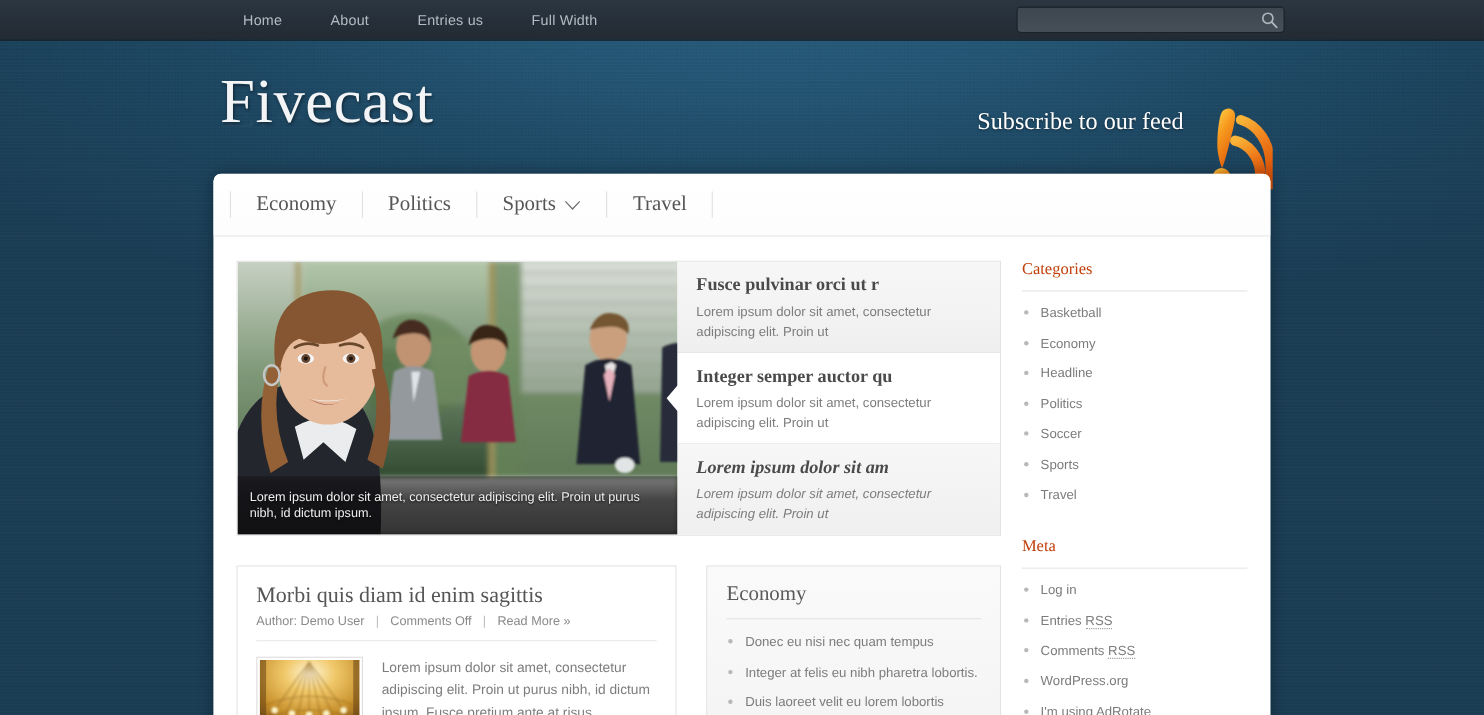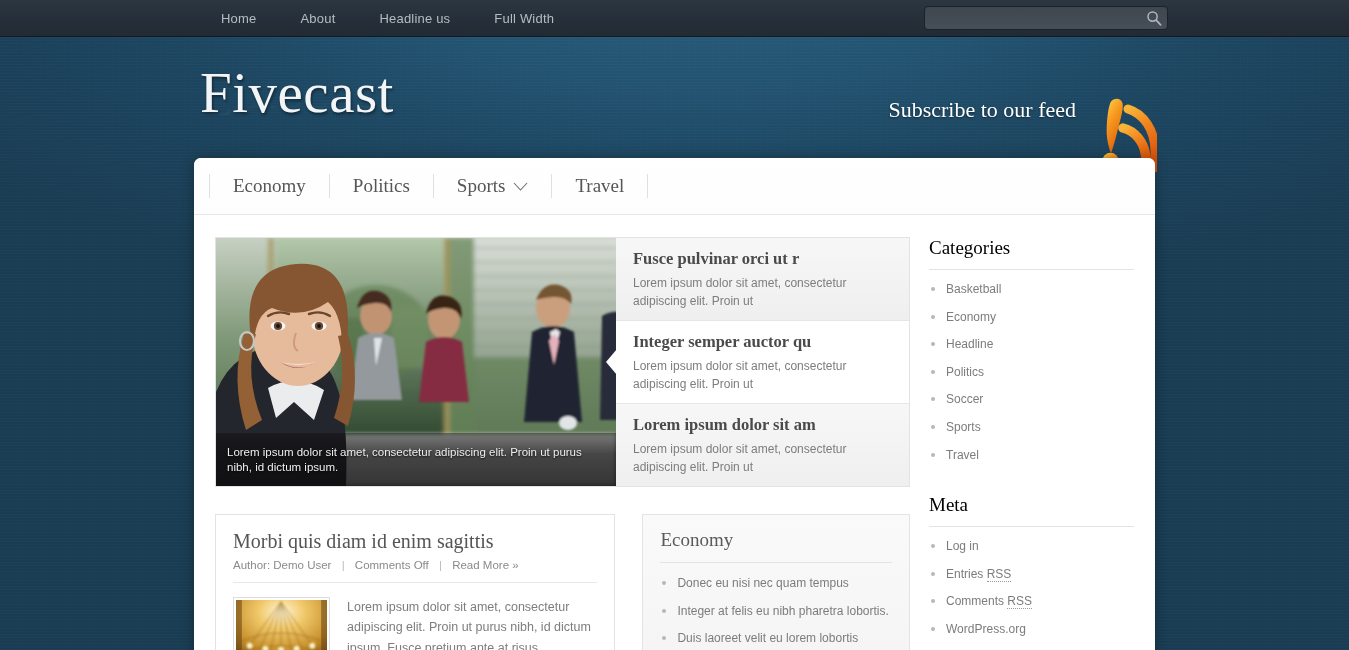--- a/index.html
+++ b/index.html
@@ -213,21 +213,21 @@
   }
   .slider-list { flex: 1; display: flex; flex-direction: column; }
   .slide-item {
     position: relative;
     flex: 1;
     padding: 12px 16px 0 17px;
     background: linear-gradient(180deg, #f7f7f7 0%, #efefef 100%);
     border-bottom: 1px solid #e6e6e6;
     cursor: pointer;
   }
-  .slide-item:last-child { border-bottom: none; }
+  .slide-item:last-child { border-bottom: none; font-style: italic; }
   .slide-item.active { background: #ffffff; }
   .slide-item.active::before {
     content: "";
     position: absolute;
     left: -10px; top: 50%;
     margin-top: -13px;
     border-top: 13px solid transparent;
     border-bottom: 13px solid transparent;
     border-right: 11px solid #ffffff;
   }
@@ -317,23 +317,23 @@
     width: 4px; height: 4px;
     border-radius: 50%;
     background: #b8b8b8;
   }
   .widget-list li a { color: #7c7c7c; text-decoration: none; }
 
   
   .side-widget { margin-bottom: 25px; }
   .side-title {
     font-family: "Liberation Serif", serif;
-    font-size: 19px;
+    font-size: 15px;
     font-weight: normal;
-    color: #000000;
+    color: #c2410c;
     padding-bottom: 10px;
     border-bottom: 1px solid #e4e4e4;
   }
   .side-list { list-style: none; padding-top: 6px; }
   .side-list li {
     position: relative;
     padding: 6px 0 6px 17px;
     font-size: 12px;
     line-height: 1.3;
   }
@@ -350,21 +350,21 @@
 </style>
 </head>
 <body>
 
 <div class="page-bg"></div>
 
 <div class="topbar">
   <nav class="topnav">
     <a>Home</a>
     <a>About</a>
-    <a>Headline us</a>
+    <a>Entries us</a>
     <a>Full Width</a>
   </nav>
   <div class="search-wrap">
     <input class="search-input" type="text" placeholder="" value="" style="">
     <button class="search-btn">
       <svg width="16" height="16" viewBox="0 0 16 16">
         <circle cx="6.6" cy="6.6" r="4.6" fill="none" stroke="#aeb6bd" stroke-width="1.5"></circle>
         <line x1="10.2" y1="10.2" x2="14.6" y2="14.8" stroke="#aeb6bd" stroke-width="1.7" stroke-linecap="round"></line>
       </svg>
     </button>

